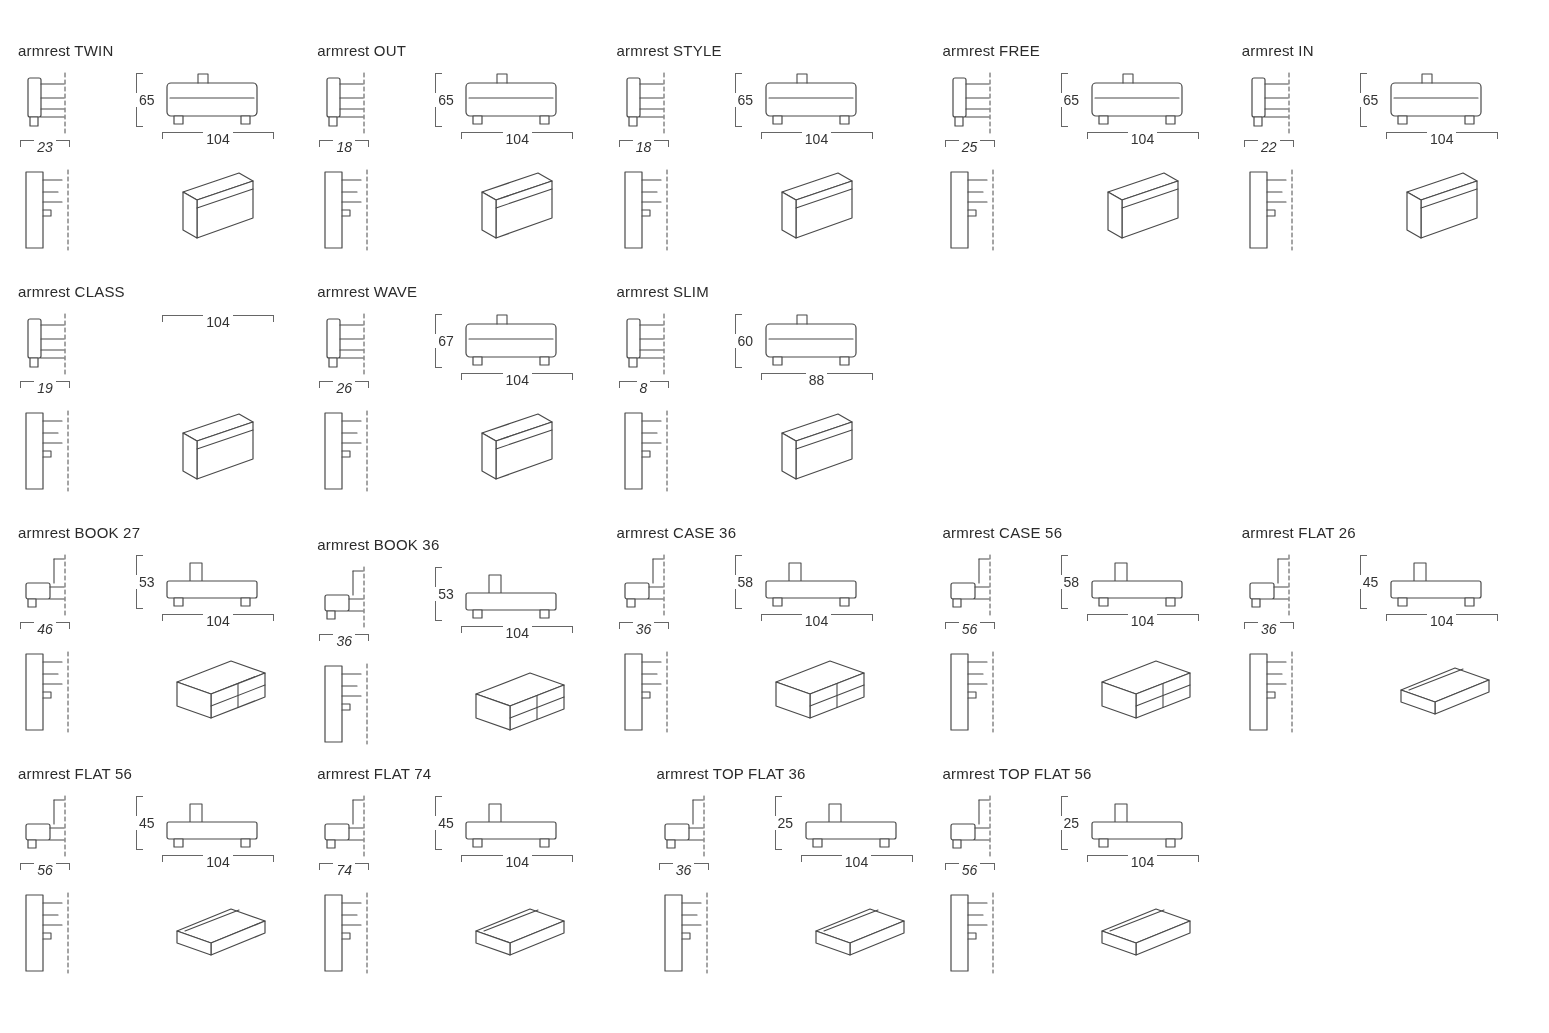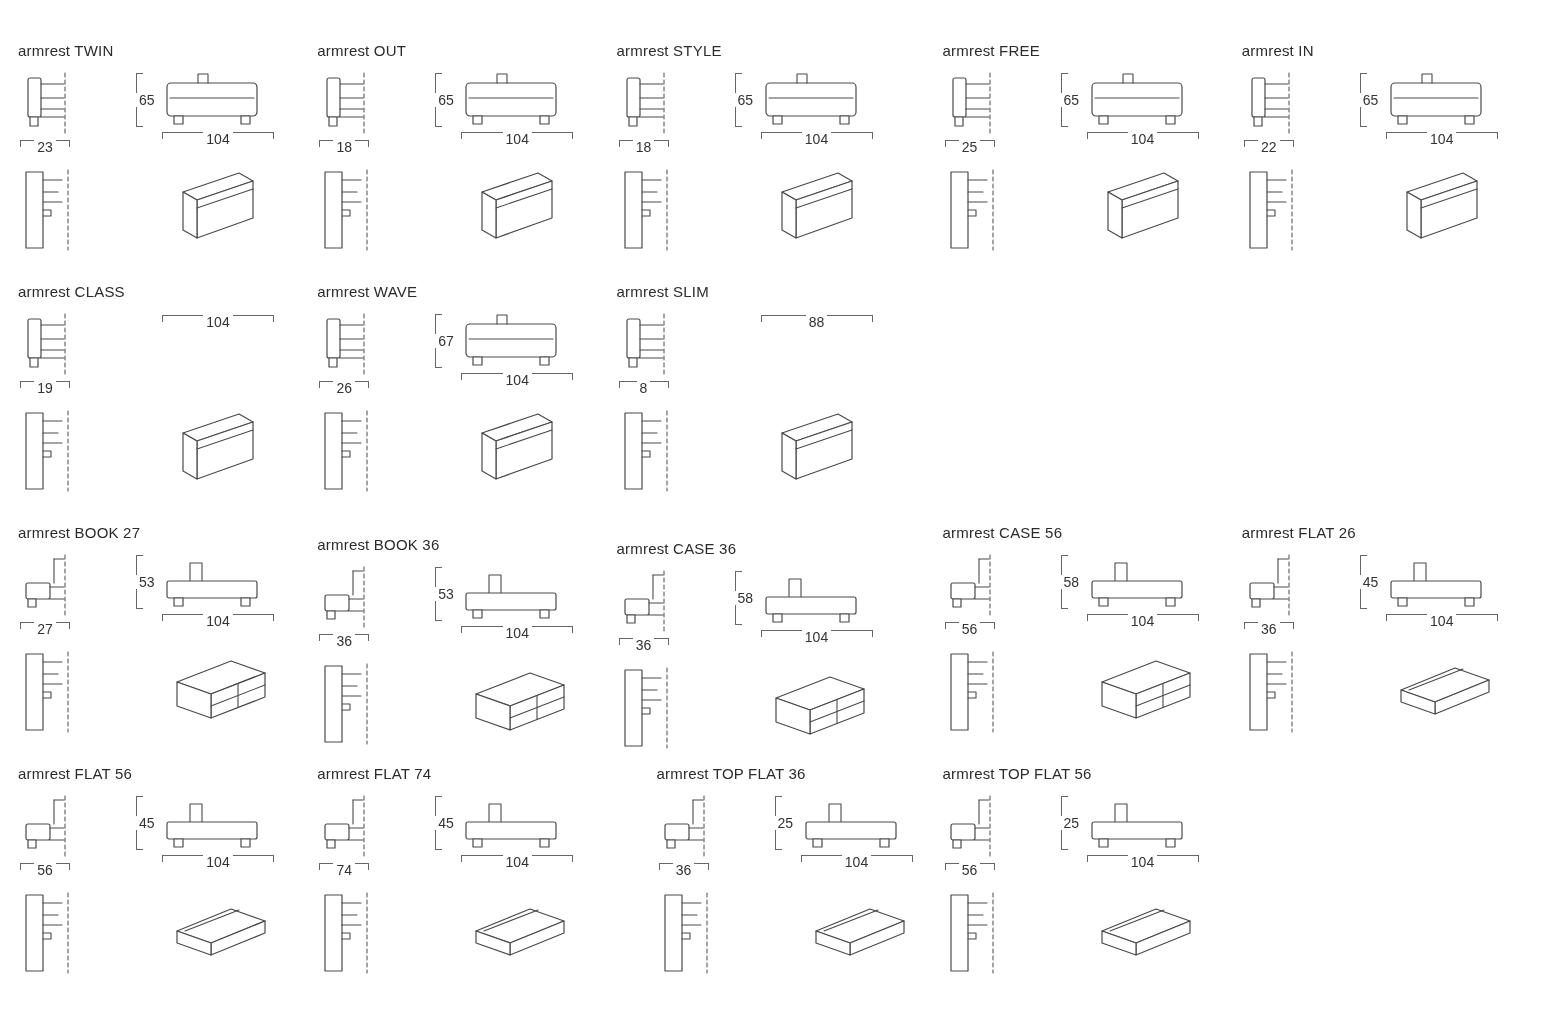--- a/index.html
+++ b/index.html
@@ -56,21 +56,21 @@
 
   
   .dim { color: #333333; font-size: 14px; display: flex; line-height: 1; }
   .dim-h { flex-direction: row; height: 14px; }
   .dline  { flex: 1; height: 1px; background: #666666; }
   .tick-v { width: 1px; height: 7px; background: #666666; }
   .tick-h { width: 7px; height: 1px; background: #666666; }
   .dnum { padding: 0 3px; white-space: nowrap; }
   .dim-v { flex-direction: column; width: 18px; height: 54px; }
   .dline-v { flex: 1; width: 1px; background: #666666; }
-  .q-side .dim-h { width: 50px; margin-top: 3px; margin-left: 2px; }
+  .q-side .dim-h { width: 50px; margin-top: 3px; margin-left: 2px; font-style: italic; }
   .dim-depth { width: 112px; margin-left: 26px; margin-top: 3px; }
   .q-plan { padding-top: 2px; }
   .q-iso { padding-top: 0; align-items: center; }
 </style>
 </head>
 <body>
 
 <div class="page">
   <div class="grid">
       <div class="cell" data-variant="tall" style="grid-row-start: 1; grid-column-start: 1;">
@@ -812,20 +812,44 @@
         <div class="dim dim-h">
           <span class="tick-v"></span>
           <span class="dline"></span>
           <span class="dnum">8</span>
           <span class="dline"></span>
           <span class="tick-v"></span>
         </div>
       </div>
 
       <div class="quad q-front">
+        <div class="front-row">
+          <div class="dim dim-v">
+            <span class="tick-h"></span>
+            <span class="dline-v"></span>
+            <span class="dnum">60</span>
+            <span class="dline-v"></span>
+            <span class="tick-h"></span>
+          </div>
+          <svg class="draw d-front" viewBox="0 0 100 58">
+            <g class="v-tall">
+              <rect x="5" y="12" width="90" height="33" rx="4"></rect>
+              <path d="M36,12 V3 H46 V12"></path>
+              <path d="M8,27 H92"></path>
+              <rect x="12" y="45" width="9" height="8"></rect>
+              <rect x="79" y="45" width="9" height="8"></rect>
+            </g>
+            <g class="v-low">
+              <path d="M28,28 V10 H40 V28"></path>
+              <rect x="5" y="28" width="90" height="17" rx="2"></rect>
+              <rect x="12" y="45" width="9" height="8"></rect>
+              <rect x="79" y="45" width="9" height="8"></rect>
+            </g>
+          </svg>
+        </div>
         <div class="dim dim-h dim-depth">
           <span class="tick-v"></span>
           <span class="dline"></span>
           <span class="dnum">88</span>
           <span class="dline"></span>
           <span class="tick-v"></span>
         </div>
       </div>
 
       <div class="quad q-plan">
@@ -886,21 +910,21 @@
             <rect x="8" y="30" width="24" height="16" rx="2"></rect>
             <path d="M32,34 H46"></path>
             <path d="M32,46 H46"></path>
             <rect x="10" y="46" width="8" height="8"></rect>
             <line class="dash" x1="47" y1="2" x2="47" y2="63"></line>
           </g>
         </svg>
         <div class="dim dim-h">
           <span class="tick-v"></span>
           <span class="dline"></span>
-          <span class="dnum">27</span>
+          <span class="dnum">46</span>
           <span class="dline"></span>
           <span class="tick-v"></span>
         </div>
       </div>
 
       <div class="quad q-front">
         <div class="front-row">
           <div class="dim dim-v">
             <span class="tick-h"></span>
             <span class="dline-v"></span>
@@ -1068,21 +1092,21 @@
             <polygon points="12,42 66,20 100,32 46,54"></polygon>
             <polygon points="46,54 100,32 100,44 46,66"></polygon>
             <polygon points="12,42 46,54 46,66 12,54"></polygon>
             <line x1="20" y1="42" x2="74" y2="21"></line>
           </g>
         </svg>
       </div>
 
     </div>
   </div>
-      <div class="cell" data-variant="book" style="grid-row-start: 3; grid-column-start: 3; margin-top: 16px;">
+      <div class="cell" data-variant="book" style="grid-row-start: 3; grid-column-start: 3;">
     <div class="cell-title">armrest CASE 36</div>
     <div class="cell-grid">
 
       <div class="quad q-side">
         <svg class="draw d-side" viewBox="0 0 64 66">
           <g class="v-tall">
             <rect x="10" y="7" width="13" height="39" rx="2"></rect>
             <path d="M23,13 H46"></path>
             <path d="M23,27 H46"></path>
             <path d="M23,38 H46"></path>

